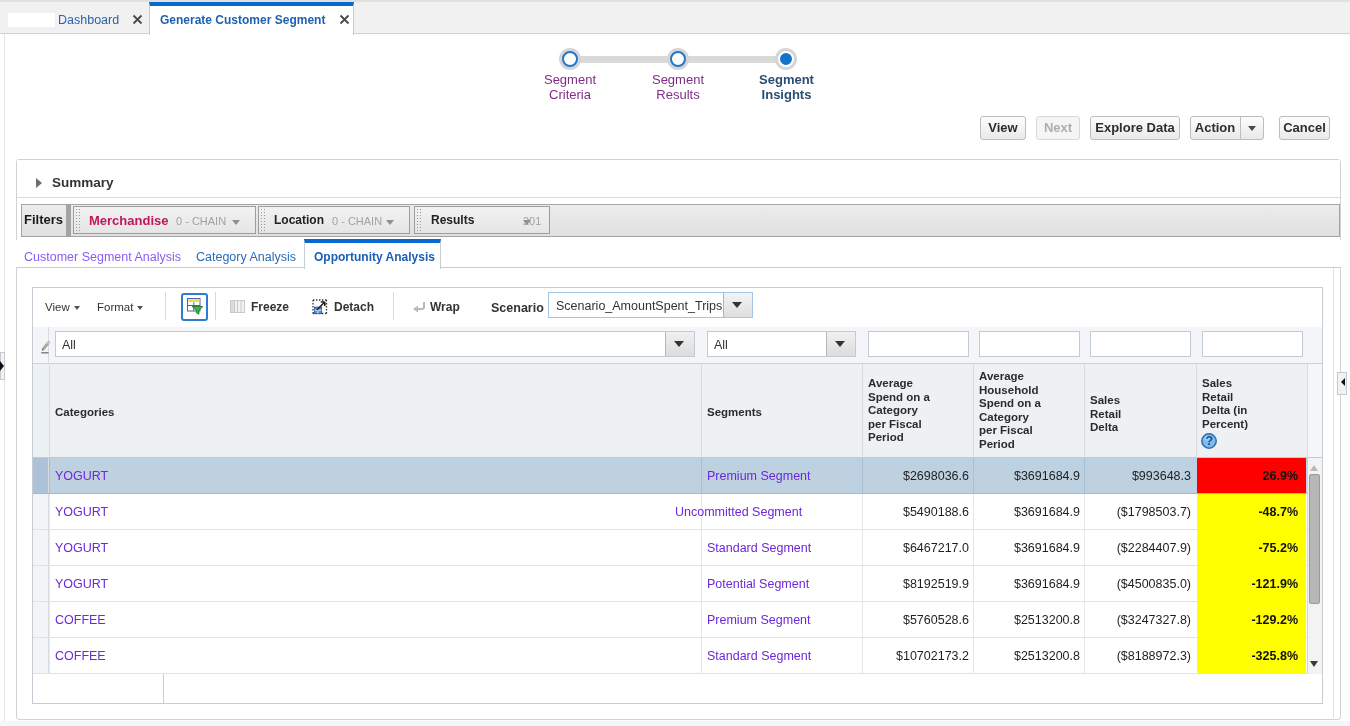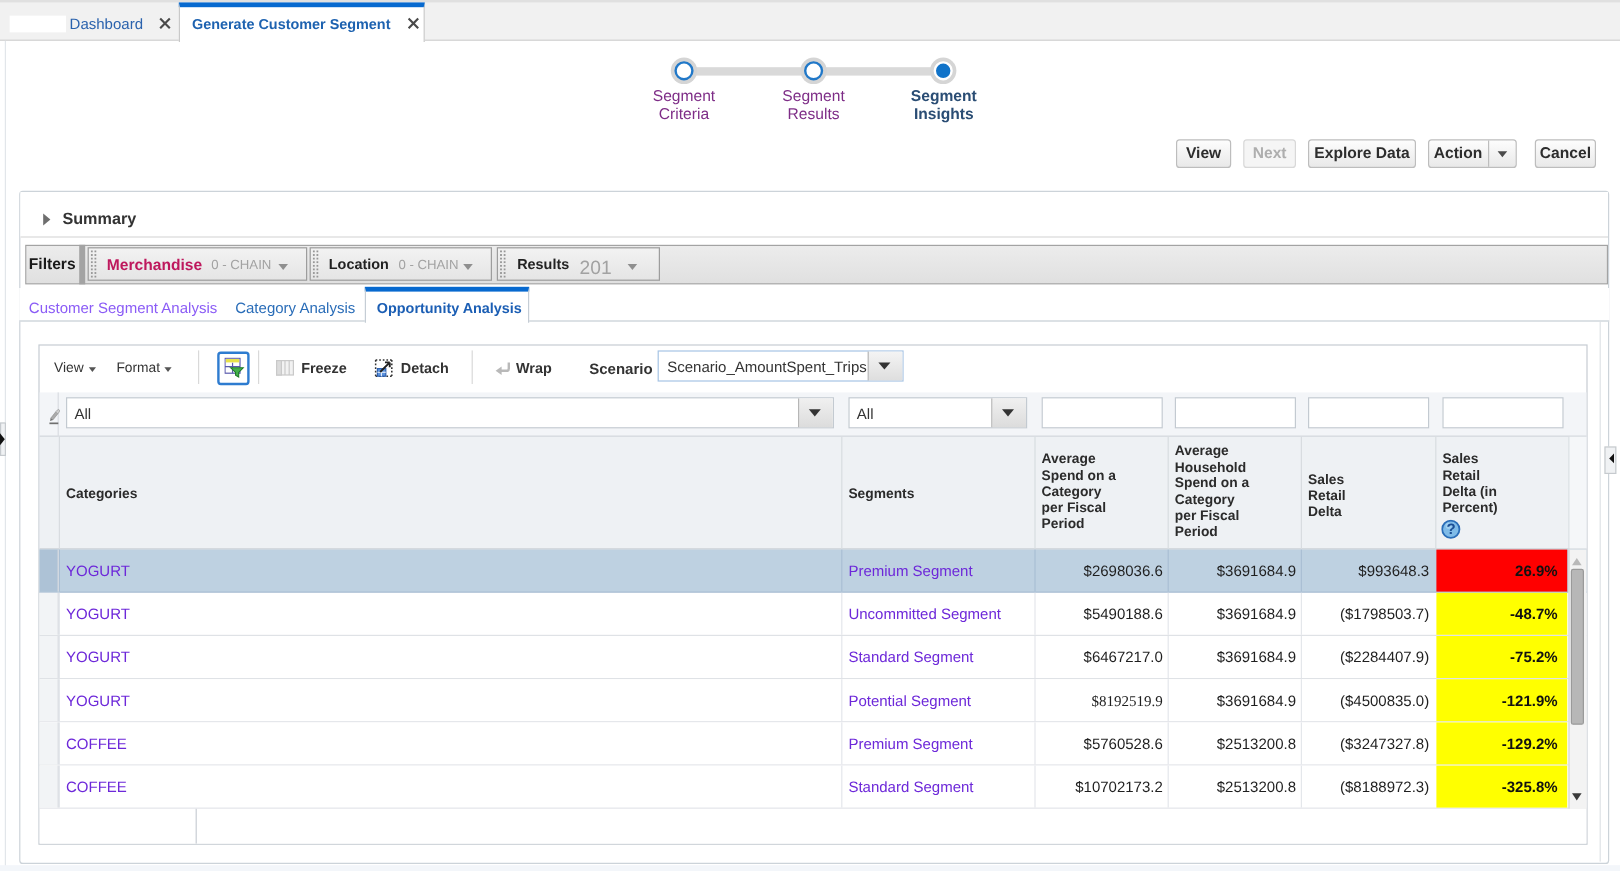--- a/index.html
+++ b/index.html
@@ -73,21 +73,21 @@
 
 <div class="abs fwidget" style="left:258px;top:206px;width:152px;height:28px;border:1px solid #9d9d9d;background:linear-gradient(#f2f2f2,#e5e5e5);"></div>
 <div class="abs dots" style="left:260px;top:208px;width:6px;height:24px;"></div>
 <div class="abs" style="left:274px;top:213px;font-size:12px;font-weight:bold;color:#222;">Location</div>
 <div class="abs" style="left:332px;top:215px;font-size:11px;color:#a2a2a2;">0 - CHAIN</div>
 <div class="abs tri-down" style="left:386px;top:220px;border-left-width:4.5px;border-right-width:4.5px;border-top-width:5.5px;border-top-color:#8f8f8f;"></div>
 
 <div class="abs fwidget" style="left:414px;top:206px;width:136px;height:28px;border:1px solid #9d9d9d;background:linear-gradient(#f2f2f2,#e5e5e5);"></div>
 <div class="abs dots" style="left:416px;top:208px;width:6px;height:24px;"></div>
 <div class="abs" style="left:431px;top:213px;font-size:12px;font-weight:bold;color:#222;">Results</div>
-<div class="abs" style="left:483px;top:215px;font-size:16px;color:#a2a2a2;">201</div>
+<div class="abs" style="left:523px;top:215px;font-size:11px;color:#a2a2a2;">201</div>
 <div class="abs tri-down" style="left:523px;top:220px;border-left-width:4.5px;border-right-width:4.5px;border-top-width:5.5px;border-top-color:#8f8f8f;"></div>
 
 <div class="abs" style="left:16px;top:240px;width:1325px;height:28px;border-bottom:1px solid #c5cdd5;background:#fff;"></div>
 <div class="abs" style="left:304px;top:239px;width:137px;height:30px;background:#fff;border-top:4px solid #0769cf;border-left:1px solid #c5cdd5;border-right:1px solid #c5cdd5;"></div>
 <div class="abs" style="left:24px;top:250px;font-size:12.5px;color:#8b5cf6;">Customer Segment Analysis</div>
 <div class="abs" style="left:196px;top:250px;font-size:12.5px;color:#2a6db8;text-align:center;">Category Analysis</div>
 <div class="abs" style="left:314px;top:250px;font-size:12px;font-weight:bold;color:#1b5eb4;">Opportunity Analysis</div>
 
 <div class="abs" style="left:32px;top:287px;width:1291px;height:417px;border:1px solid #c6ccd3;background:#fff;"></div>
 
@@ -190,21 +190,21 @@
 <div class="abs" style="left:1197px;top:458px;width:109px;height:35px;background:#ff0000;"></div>
 <div class="cellR" style="left:1190px;top:469px;width:108px;font-weight:bold;color:#111111;">26.9%</div>
 <div class="abs" style="left:33px;top:494px;width:1289px;height:36px;background:#ffffff;border-bottom:1px solid #dfe2e6;"></div>
 <div class="abs" style="left:49px;top:494px;width:1px;height:35px;background:#e4e7eb;"></div>
 <div class="abs" style="left:701px;top:494px;width:1px;height:35px;background:#e4e7eb;"></div>
 <div class="abs" style="left:862px;top:494px;width:1px;height:35px;background:#e4e7eb;"></div>
 <div class="abs" style="left:973px;top:494px;width:1px;height:35px;background:#e4e7eb;"></div>
 <div class="abs" style="left:1084px;top:494px;width:1px;height:35px;background:#e4e7eb;"></div>
 <div class="abs" style="left:33px;top:494px;width:16px;height:35px;background:#f2f4f6;border-right:1px solid #d9dde1;"></div>
 <div class="cellL" style="left:55px;top:505px;">YOGURT</div>
-<div class="cellL" style="left:707px;top:505px;">Uncommitted Segment</div>
+<div class="cellL" style="left:675px;top:505px;">Uncommitted Segment</div>
 <div class="cellR" style="left:862px;top:505px;width:107px;">$5490188.6</div>
 <div class="cellR" style="left:973px;top:505px;width:107px;">$3691684.9</div>
 <div class="cellR" style="left:1084px;top:505px;width:107px;">($1798503.7)</div>
 <div class="abs" style="left:1197px;top:494px;width:109px;height:35px;background:#ffff00;"></div>
 <div class="cellR" style="left:1190px;top:505px;width:108px;font-weight:bold;color:#111111;">-48.7%</div>
 <div class="abs" style="left:33px;top:530px;width:1289px;height:36px;background:#ffffff;border-bottom:1px solid #dfe2e6;"></div>
 <div class="abs" style="left:49px;top:530px;width:1px;height:35px;background:#e4e7eb;"></div>
 <div class="abs" style="left:701px;top:530px;width:1px;height:35px;background:#e4e7eb;"></div>
 <div class="abs" style="left:862px;top:530px;width:1px;height:35px;background:#e4e7eb;"></div>
 <div class="abs" style="left:973px;top:530px;width:1px;height:35px;background:#e4e7eb;"></div>
@@ -219,21 +219,21 @@
 <div class="cellR" style="left:1190px;top:541px;width:108px;font-weight:bold;color:#111111;">-75.2%</div>
 <div class="abs" style="left:33px;top:566px;width:1289px;height:36px;background:#ffffff;border-bottom:1px solid #dfe2e6;"></div>
 <div class="abs" style="left:49px;top:566px;width:1px;height:35px;background:#e4e7eb;"></div>
 <div class="abs" style="left:701px;top:566px;width:1px;height:35px;background:#e4e7eb;"></div>
 <div class="abs" style="left:862px;top:566px;width:1px;height:35px;background:#e4e7eb;"></div>
 <div class="abs" style="left:973px;top:566px;width:1px;height:35px;background:#e4e7eb;"></div>
 <div class="abs" style="left:1084px;top:566px;width:1px;height:35px;background:#e4e7eb;"></div>
 <div class="abs" style="left:33px;top:566px;width:16px;height:35px;background:#f2f4f6;border-right:1px solid #d9dde1;"></div>
 <div class="cellL" style="left:55px;top:577px;">YOGURT</div>
 <div class="cellL" style="left:707px;top:577px;">Potential Segment</div>
-<div class="cellR" style="left:862px;top:577px;width:107px;font-family:Liberation Serif, serif;">$8192519.9</div>
+<div class="cellR" style="left:862px;top:577px;width:107px;">$8192519.9</div>
 <div class="cellR" style="left:973px;top:577px;width:107px;">$3691684.9</div>
 <div class="cellR" style="left:1084px;top:577px;width:107px;">($4500835.0)</div>
 <div class="abs" style="left:1197px;top:566px;width:109px;height:35px;background:#ffff00;"></div>
 <div class="cellR" style="left:1190px;top:577px;width:108px;font-weight:bold;color:#111111;">-121.9%</div>
 <div class="abs" style="left:33px;top:602px;width:1289px;height:36px;background:#ffffff;border-bottom:1px solid #dfe2e6;"></div>
 <div class="abs" style="left:49px;top:602px;width:1px;height:35px;background:#e4e7eb;"></div>
 <div class="abs" style="left:701px;top:602px;width:1px;height:35px;background:#e4e7eb;"></div>
 <div class="abs" style="left:862px;top:602px;width:1px;height:35px;background:#e4e7eb;"></div>
 <div class="abs" style="left:973px;top:602px;width:1px;height:35px;background:#e4e7eb;"></div>
 <div class="abs" style="left:1084px;top:602px;width:1px;height:35px;background:#e4e7eb;"></div>

